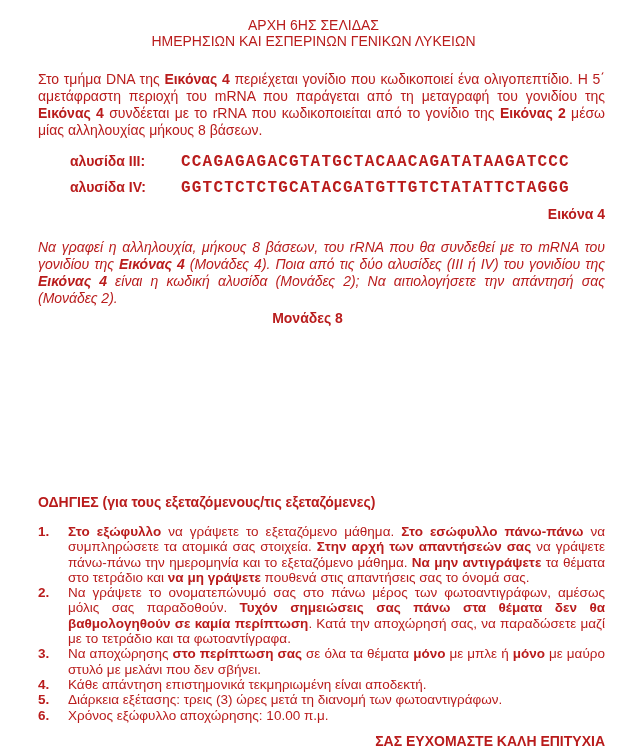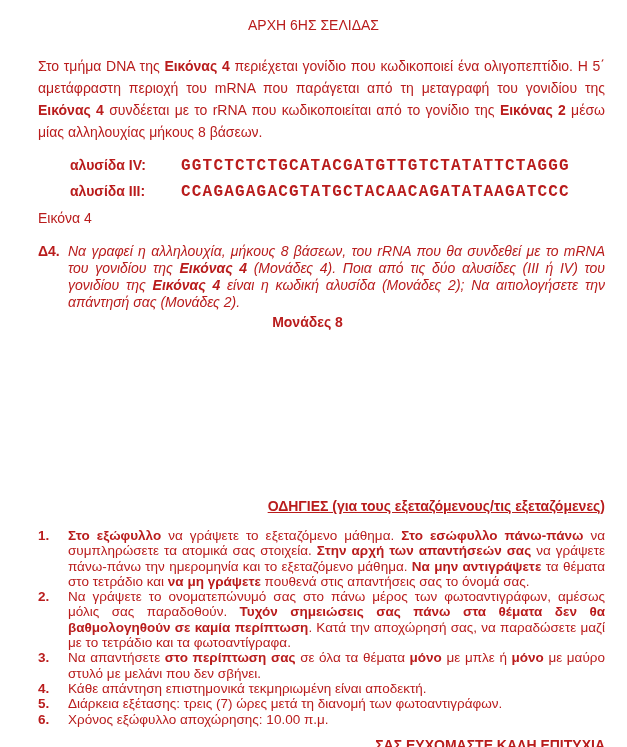--- a/index.html
+++ b/index.html
@@ -15,42 +15,42 @@
     box-sizing: border-box;
     margin-top: 9px;
   }
   .content { margin: 0 22px 0 38px; }
 
   .header { padding-top: 8px; text-align: center; line-height: 16px; }
 
   .intro {
     margin-top: 22px;
     text-align: justify;
-    line-height: 22px;
+    line-height: 17px;
   }
 
   .figure { margin-top: 11px; }
   .seq-row {
     display: flex;
     align-items: baseline;
     margin-left: 32px;
     height: 26px;
   }
   .seq-label {
     flex: 0 0 111px;
     font-weight: bold;
   }
   .seq {
     font-family: "Liberation Mono", "DejaVu Sans Mono", monospace;
     font-weight: bold;
     font-size: 16px;
     letter-spacing: 1.2px;
     white-space: nowrap;
   }
-  .caption { margin-top: 1px; text-align: left; font-weight: normal; }
+  .caption { margin-top: 1px; text-align: right; font-weight: bold; }
 
   .question {
     margin-top: 17px;
     display: flex;
   }
   .q-number {
     flex: 0 0 30px;
     font-weight: bold;
   }
   .q-text {
@@ -61,23 +61,22 @@
   }
   .points {
     margin-top: 3px;
     text-align: center;
     padding-right: 28px;
     font-weight: bold;
   }
 
   .instructions-heading {
     margin-top: 168px;
-    text-align: right;
+    text-align: left;
     font-weight: bold;
-    text-decoration: underline;
   }
 
   .instructions-list {
     margin-top: 14px;
     font-size: 13.5px;
     line-height: 15.3px;
   }
   .item { display: flex; }
   .num { flex: 0 0 30px; font-weight: bold; }
   .itext { flex: 1; text-align: justify; }
@@ -88,65 +87,65 @@
     font-weight: bold;
   }
   b { font-weight: bold; }
 </style>
 </head>
 <body>
 
 <div class="page">
   <div class="header">
     <div>ΑΡΧΗ 6ΗΣ ΣΕΛΙΔΑΣ</div>
+    <div>ΗΜΕΡΗΣΙΩΝ ΚΑΙ ΕΣΠΕΡΙΝΩΝ ΓΕΝΙΚΩΝ ΛΥΚΕΙΩΝ</div>
   </div>
 
   <div class="content">
     <p class="intro"><span>Στο τμήμα DNA της </span><b>Εικόνας 4</b><span> περιέχεται γονίδιο που κωδικοποιεί ένα ολιγοπεπτίδιο. Η 5΄ αμετάφραστη περιοχή του mRNA που παράγεται από τη μεταγραφή του γονιδίου της </span><b>Εικόνας 4</b><span> συνδέεται με το rRNA που κωδικοποιείται από το γονίδιο της </span><b>Εικόνας 2</b><span> μέσω μίας αλληλουχίας μήκους 8 βάσεων.</span></p>
 
     <div class="figure">
       <div class="seq-row">
+        <span class="seq-label">αλυσίδα III:</span>
+        <span class="seq">CCAGAGAGACGTATGCTACAACAGATATAAGATCCC</span>
+      </div>
+      <div class="seq-row">
         <span class="seq-label">αλυσίδα IV:</span>
         <span class="seq">GGTCTCTCTGCATACGATGTTGTCTATATTCTAGGG</span>
-      </div>
-      <div class="seq-row">
-        <span class="seq-label">αλυσίδα III:</span>
-        <span class="seq">CCAGAGAGACGTATGCTACAACAGATATAAGATCCC</span>
       </div>
       <div class="caption">Εικόνα 4</div>
     </div>
 
     <div class="question">
-      <div class="q-number">Δ4.</div>
       <div class="q-text"><span>Να γραφεί η αλληλουχία, μήκους 8 βάσεων, του rRNA που θα συνδεθεί με το mRNA του γονιδίου της </span><b>Εικόνας 4</b><span> (Μονάδες 4). Ποια από τις δύο αλυσίδες (III ή IV) του γονιδίου της </span><b>Εικόνας 4</b><span> είναι η κωδική αλυσίδα (Μονάδες 2); Να αιτιολογήσετε την απάντησή σας (Μονάδες 2).</span></div>
     </div>
     <div class="points">Μονάδες 8</div>
 
     <div class="instructions-heading">ΟΔΗΓΙΕΣ (για τους εξεταζόμενους/τις εξεταζόμενες)</div>
 
     <div class="instructions-list">
         <div class="item">
           <div class="num">1.</div>
           <div class="itext"><b>Στο εξώφυλλο</b><span> να γράψετε το εξεταζόμενο μάθημα. </span><b>Στο εσώφυλλο πάνω-πάνω</b><span> να συμπληρώσετε τα ατομικά σας στοιχεία. </span><b>Στην αρχή των απαντήσεών σας</b><span> να γράψετε πάνω-πάνω την ημερομηνία και το εξεταζόμενο μάθημα. </span><b>Να μην αντιγράψετε</b><span> τα θέματα στο τετράδιο και </span><b>να μη γράψετε</b><span> πουθενά στις απαντήσεις σας το όνομά σας.</span></div>
         </div>
         <div class="item">
           <div class="num">2.</div>
           <div class="itext"><span>Να γράψετε το ονοματεπώνυμό σας στο πάνω μέρος των φωτοαντιγράφων, αμέσως μόλις σας παραδοθούν. </span><b>Τυχόν σημειώσεις σας πάνω στα θέματα δεν θα βαθμολογηθούν σε καμία περίπτωση</b><span>. Κατά την αποχώρησή σας, να παραδώσετε μαζί με το τετράδιο και τα φωτοαντίγραφα.</span></div>
         </div>
         <div class="item">
           <div class="num">3.</div>
-          <div class="itext"><span>Να απαντήσετε </span><b>στο περίπτωση σας</b><span> σε όλα τα θέματα </span><b>μόνο</b><span> με μπλε ή </span><b>μόνο</b><span> με μαύρο στυλό με μελάνι που δεν σβήνει.</span></div>
+          <div class="itext"><span>Να αποχώρησης </span><b>στο περίπτωση σας</b><span> σε όλα τα θέματα </span><b>μόνο</b><span> με μπλε ή </span><b>μόνο</b><span> με μαύρο στυλό με μελάνι που δεν σβήνει.</span></div>
         </div>
         <div class="item">
           <div class="num">4.</div>
           <div class="itext"><span>Κάθε απάντηση επιστημονικά τεκμηριωμένη είναι αποδεκτή.</span></div>
         </div>
         <div class="item">
           <div class="num">5.</div>
-          <div class="itext"><span>Διάρκεια εξέτασης: τρεις (7) ώρες μετά τη διανομή των φωτοαντιγράφων.</span></div>
+          <div class="itext"><span>Διάρκεια εξέτασης: τρεις (3) ώρες μετά τη διανομή των φωτοαντιγράφων.</span></div>
         </div>
         <div class="item">
           <div class="num">6.</div>
           <div class="itext"><span>Χρόνος εξώφυλλο αποχώρησης: 10.00 π.μ.</span></div>
         </div>
       </div>
 
     <div class="wish">ΣΑΣ ΕΥΧΟΜΑΣΤΕ ΚΑΛΗ ΕΠΙΤΥΧΙΑ</div>
   </div>
 </div>

